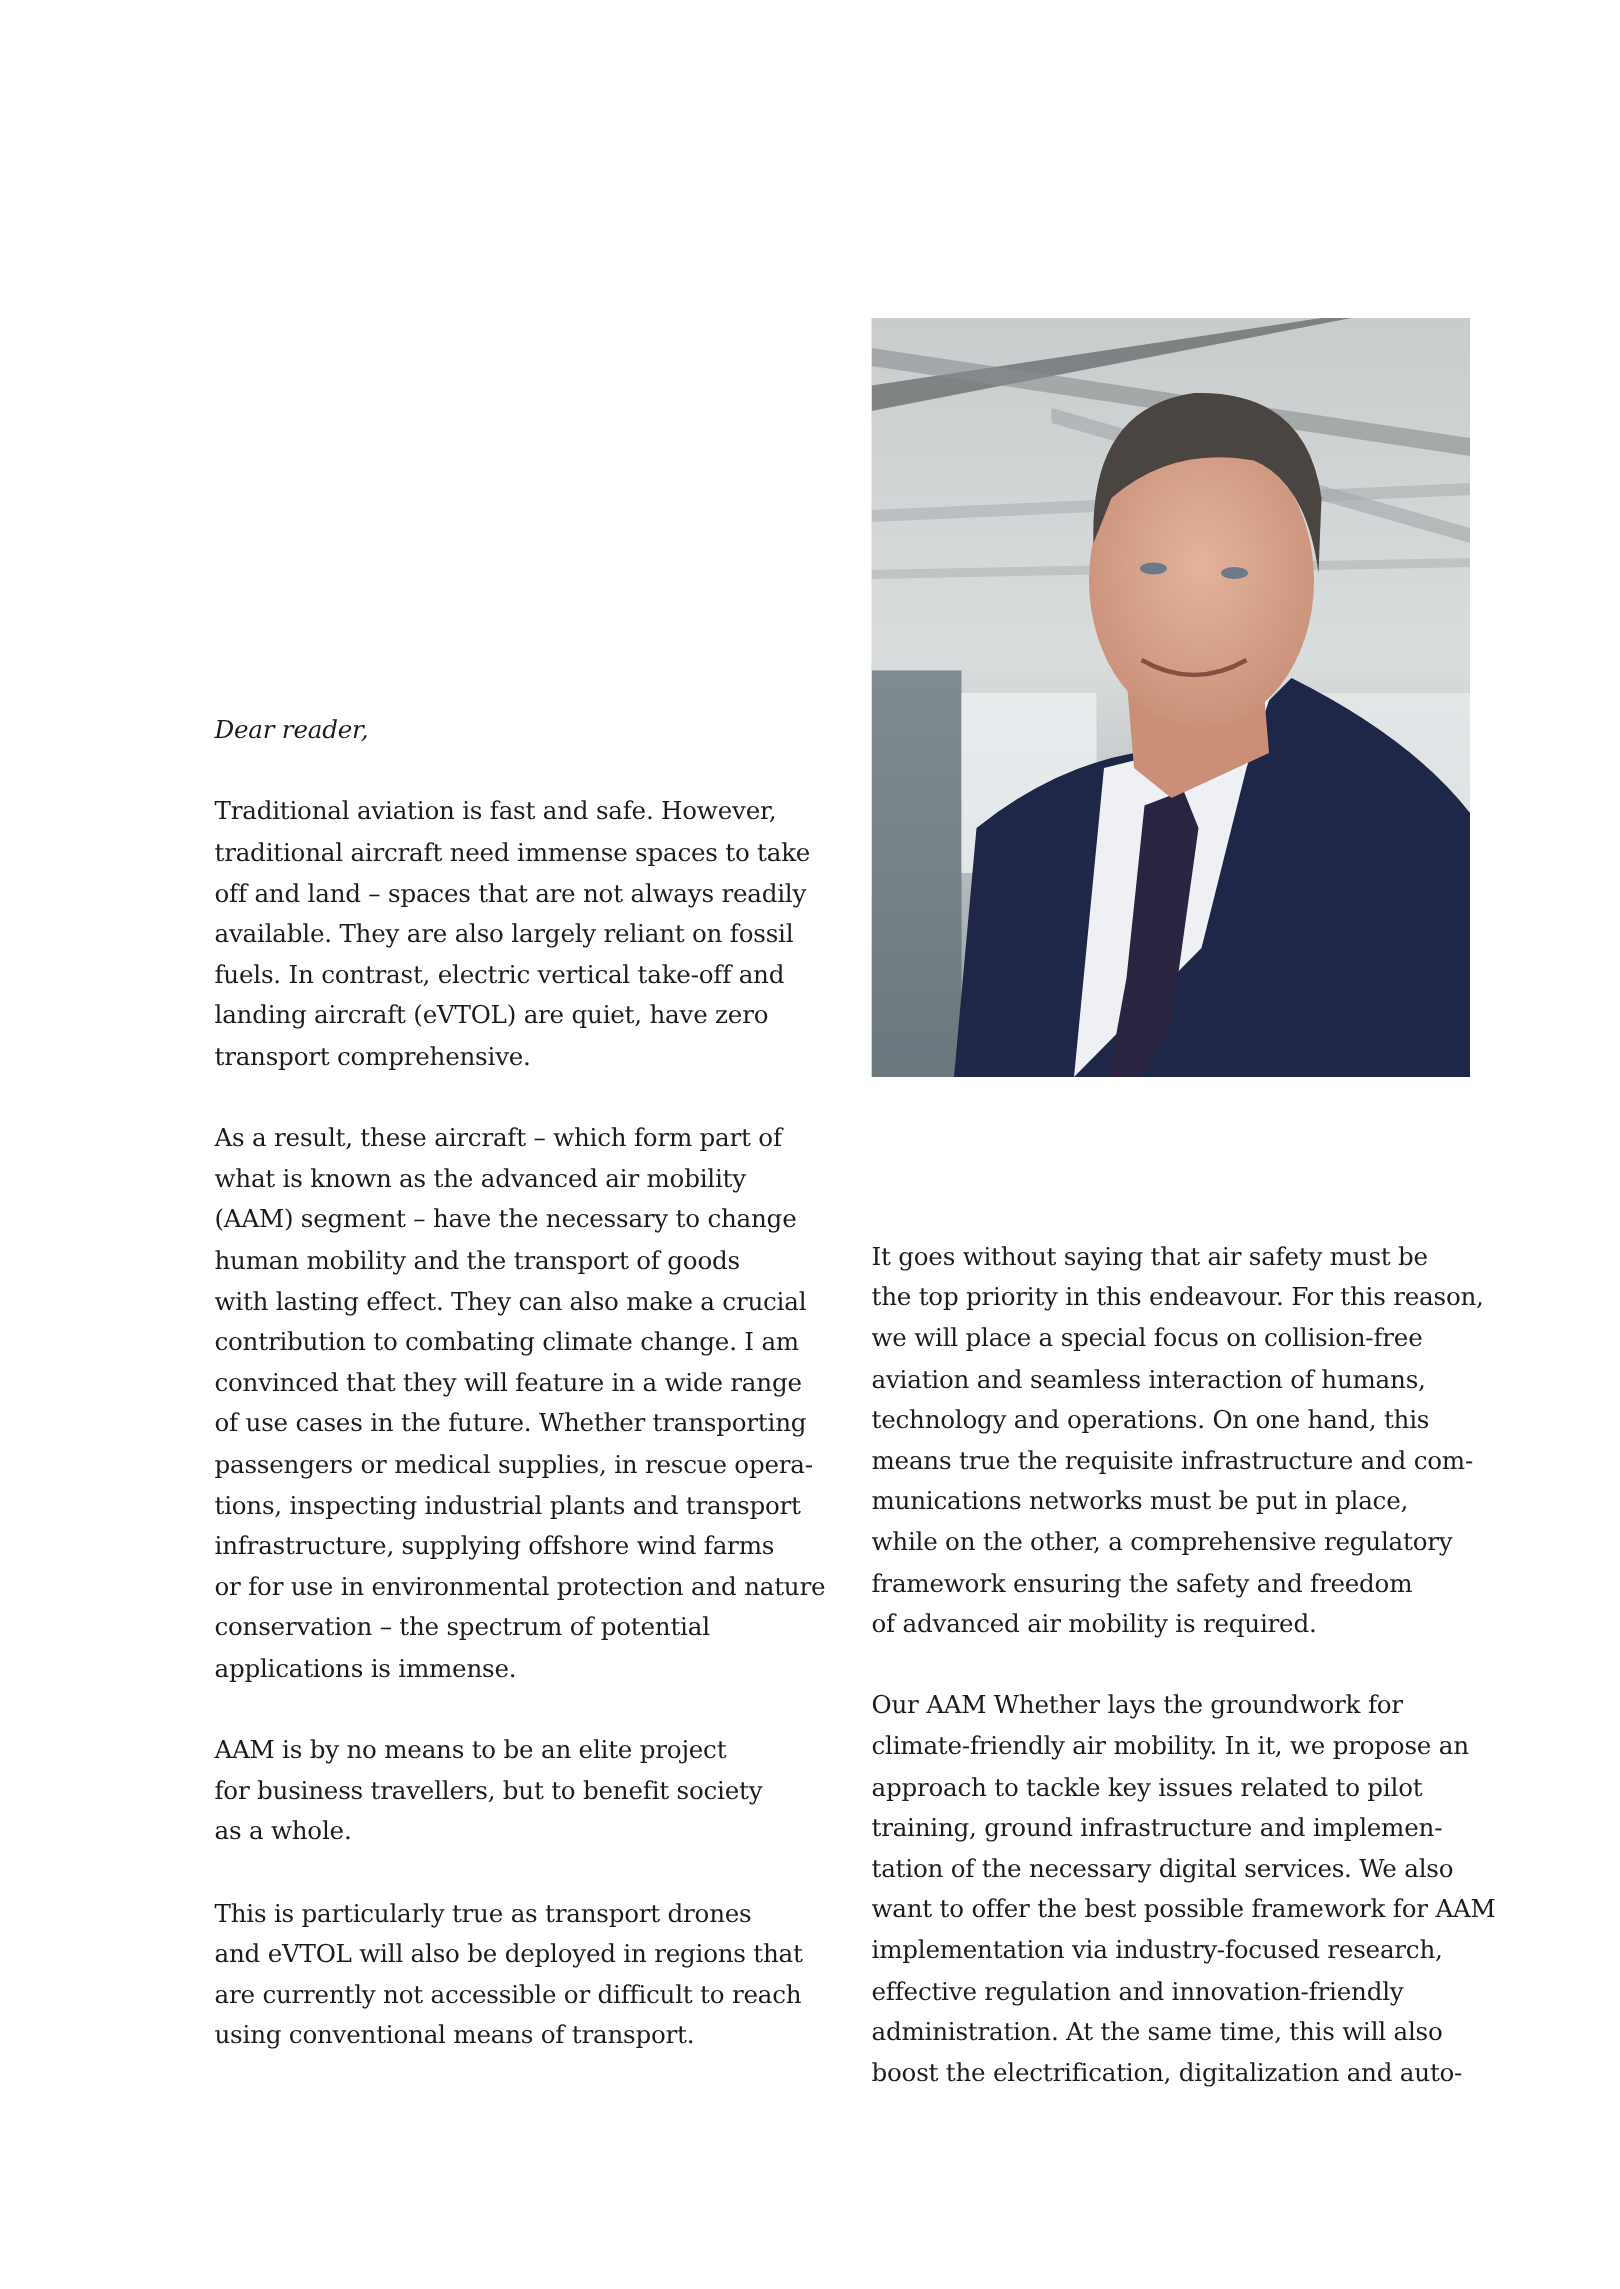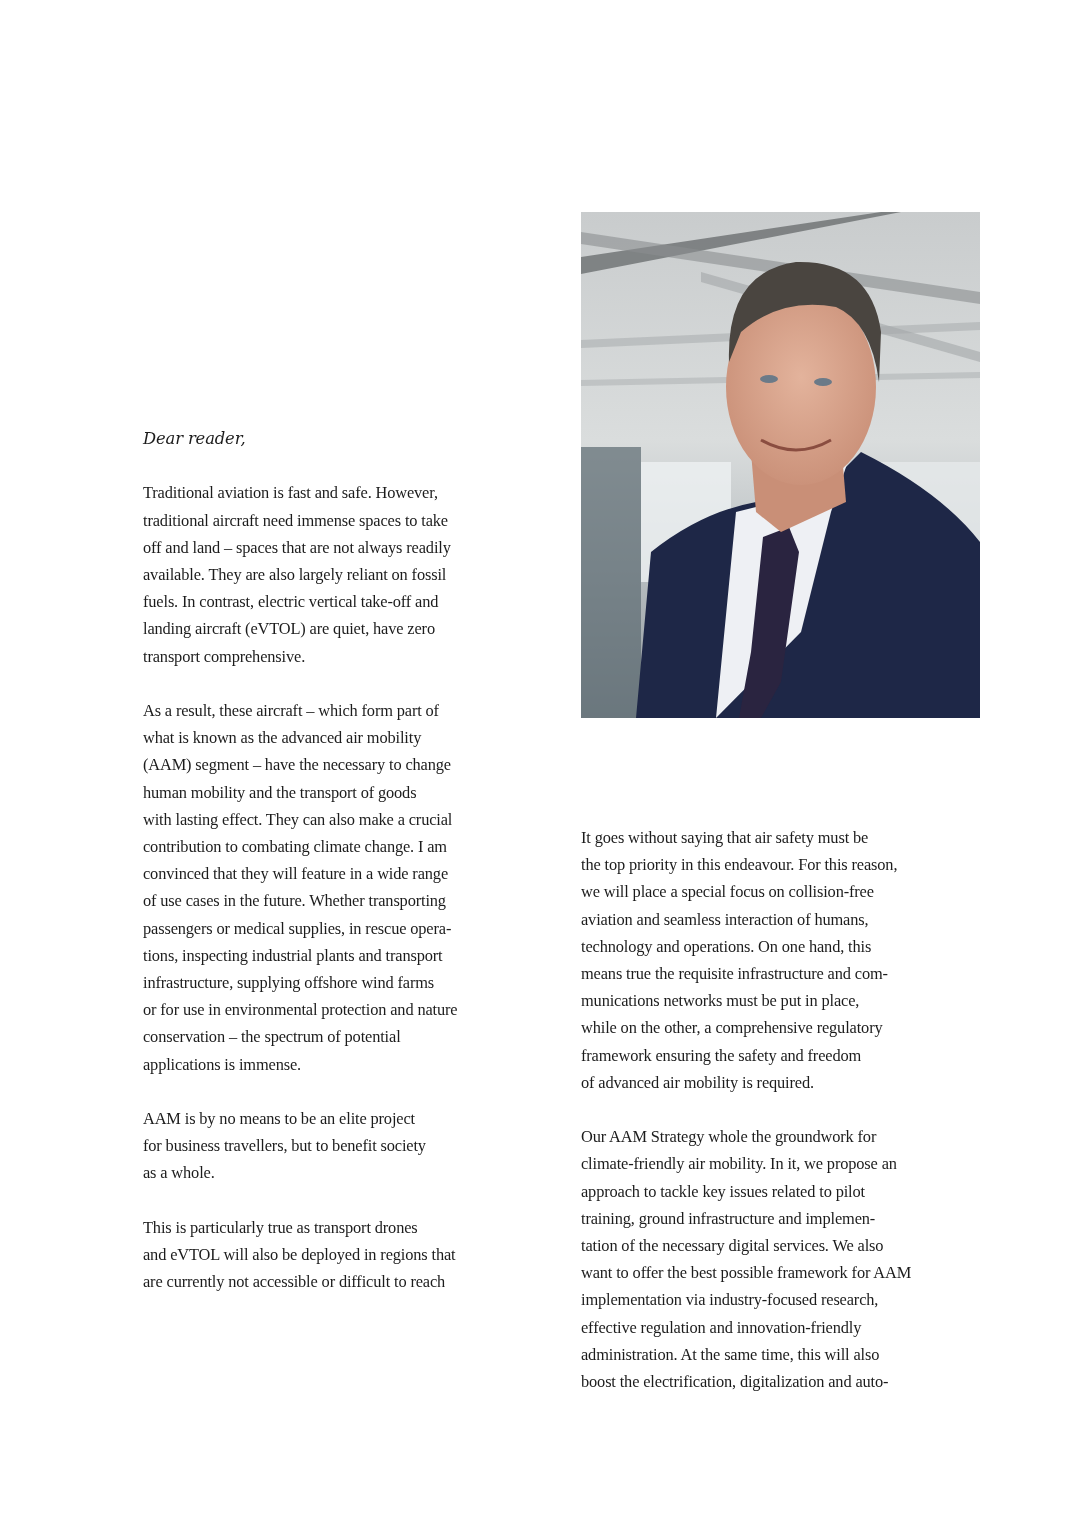--- a/index.html
+++ b/index.html
@@ -16,23 +16,23 @@
       color: #1c1c1c;
     }
     .col {
       position: absolute;
       font-size: 16.4px;
       line-height: 27.2px;
       letter-spacing: -0.15px;
     }
     .col-left { left: 143px; top: 425px; width: 400px; }
     .col-right { left: 581px; top: 824px; width: 402px; }
-    .line { display: block; white-space: nowrap; font-family: Liberation Serif, serif; }
+    .line { display: block; white-space: nowrap; }
     .para { margin: 0 0 27.2px 0; }
-    .salutation { font-style: italic; margin-bottom: 27.2px; }
+    .salutation { font-style: italic; margin-bottom: 27.2px; margin-top: 48px; }
 
     .photo {
       position: absolute;
       left: 581px;
       top: 212px;
       width: 399px;
       height: 506px;
       overflow: hidden;
       background: #d9dcdd;
     }
@@ -72,20 +72,21 @@
       </div>
     <div class="para">
         <span class="line">AAM is by no means to be an elite project</span>
         <span class="line">for business travellers, but to benefit society</span>
         <span class="line">as a whole.</span>
       </div>
     <div class="para">
         <span class="line">This is particularly true as transport drones</span>
         <span class="line">and eVTOL will also be deployed in regions that</span>
         <span class="line">are currently not accessible or difficult to reach</span>
+        <span class="line">using conventional means of transport.</span>
       </div>
   </div>
 
   <div class="photo" title="Portrait photo of a smiling man in a dark navy suit, white shirt and dark patterned tie, standing in a bright modern building">
     <svg viewBox="0 0 399 506" preserveAspectRatio="none">
       <defs>
         <linearGradient id="bg" x1="0" y1="0" x2="0" y2="1">
           <stop offset="0" stop-color="#c9cccd"></stop>
           <stop offset="0.45" stop-color="#dadddd"></stop>
           <stop offset="0.7" stop-color="#b9bfc2"></stop>
@@ -134,21 +135,21 @@
         <span class="line">we will place a special focus on collision-free</span>
         <span class="line">aviation and seamless interaction of humans,</span>
         <span class="line">technology and operations. On one hand, this</span>
         <span class="line">means true the requisite infrastructure and com-</span>
         <span class="line">munications networks must be put in place,</span>
         <span class="line">while on the other, a comprehensive regulatory</span>
         <span class="line">framework ensuring the safety and freedom</span>
         <span class="line">of advanced air mobility is required.</span>
       </div>
     <div class="para">
-        <span class="line">Our AAM Strategy whole the groundwork for</span>
+        <span class="line">Our AAM Whether lays the groundwork for</span>
         <span class="line">climate-friendly air mobility. In it, we propose an</span>
         <span class="line">approach to tackle key issues related to pilot</span>
         <span class="line">training, ground infrastructure and implemen-</span>
         <span class="line">tation of the necessary digital services. We also</span>
         <span class="line">want to offer the best possible framework for AAM</span>
         <span class="line">implementation via industry-focused research,</span>
         <span class="line">effective regulation and innovation-friendly</span>
         <span class="line">administration. At the same time, this will also</span>
         <span class="line">boost the electrification, digitalization and auto-</span>
       </div>

